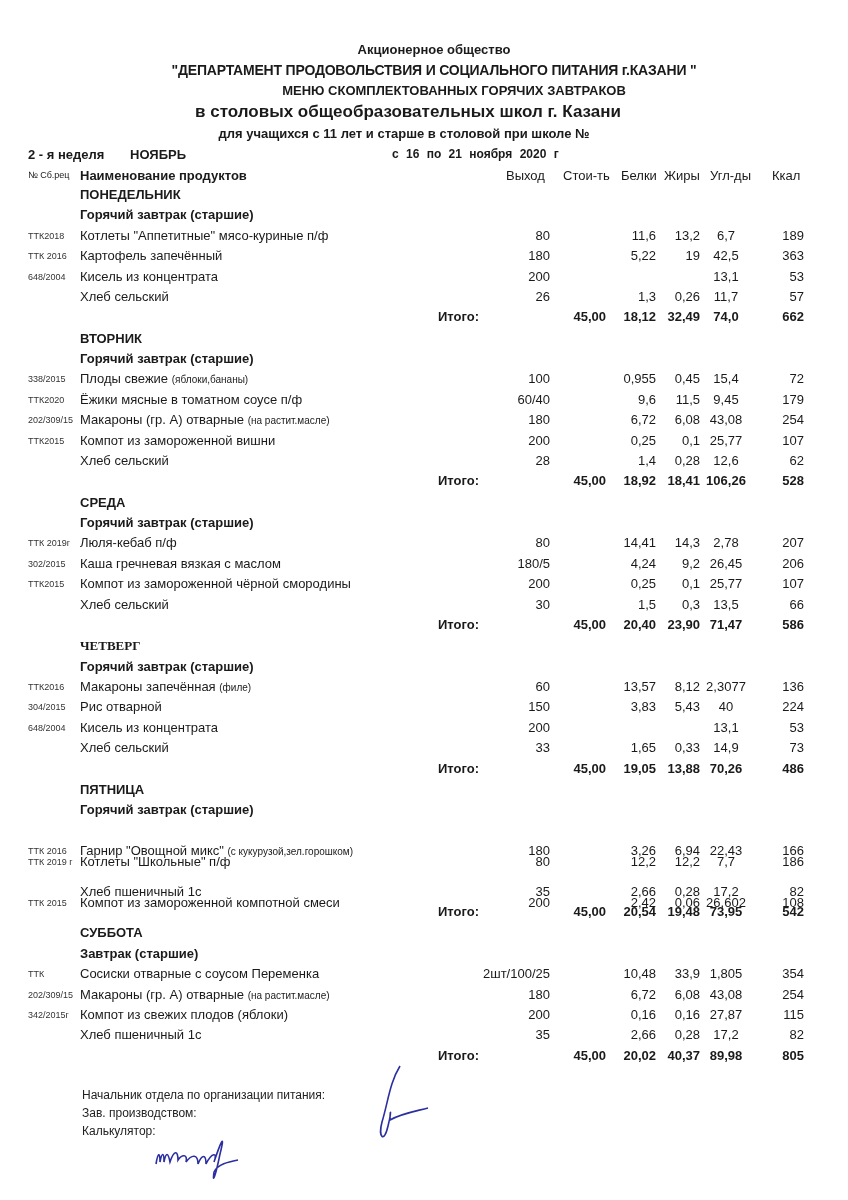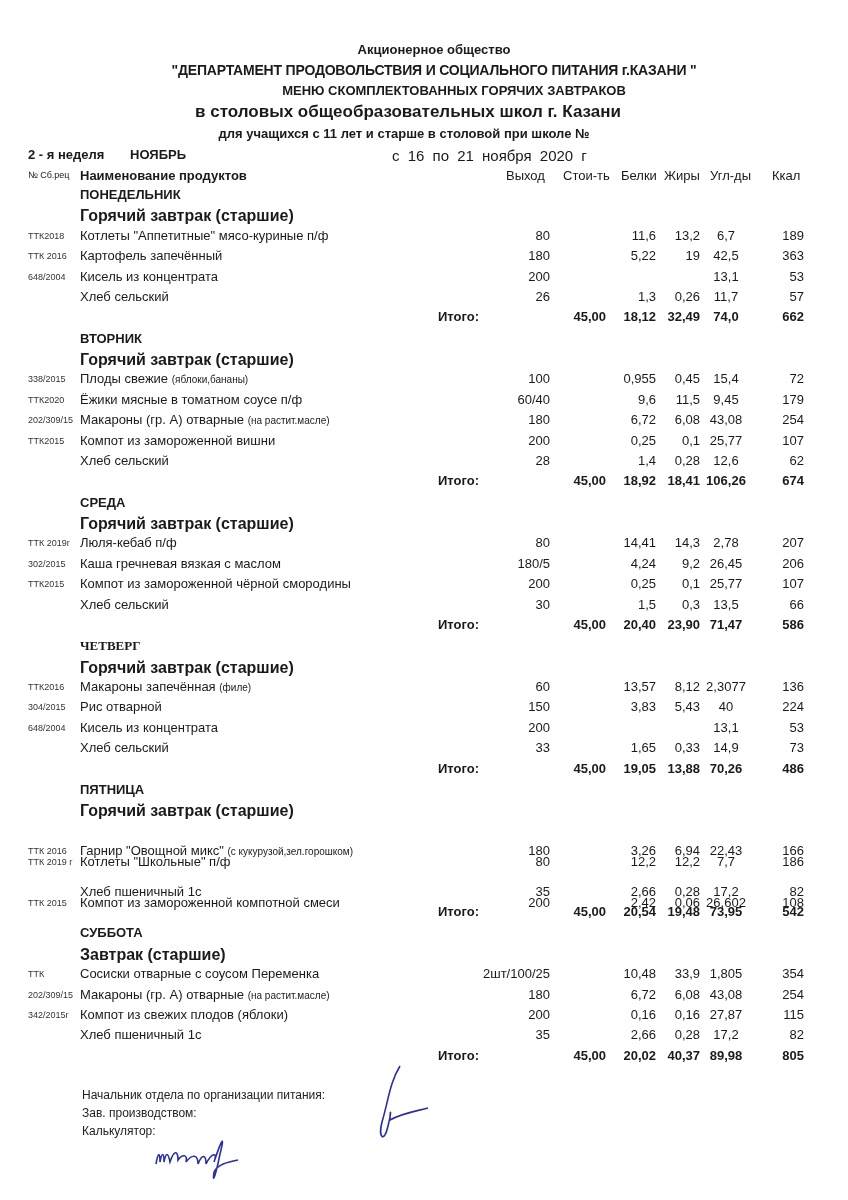--- a/index.html
+++ b/index.html
@@ -6,27 +6,27 @@
   body { width: 848px; height: 1200px; position: relative; overflow: hidden; color: #1a1a1a;
          font-family: "Liberation Sans", "DejaVu Sans", sans-serif; }
   .hdr { position: absolute; left: 0; width: 848px; text-align: center; white-space: nowrap; }
   .h1 { top: 42px; font-size: 13px; font-weight: bold; left: 10px; }
   .h2 { top: 62px; font-size: 14px; font-weight: bold; left: 10px; letter-spacing: -0.2px; }
   .h3 { top: 83px; font-size: 13px; font-weight: bold; left: 30px; }
   .h4 { top: 102px; font-size: 17px; font-weight: bold; left: -16px; }
   .h5 { top: 126px; font-size: 13px; font-weight: bold; left: -20px; }
   .week { position: absolute; top: 147px; left: 28px; font-size: 13px; font-weight: bold; white-space: nowrap; }
   .week span { margin-right: 22px; }
-  .dates { position: absolute; top: 147px; left: 392px; font-size: 15px; font-weight: normal; white-space: nowrap; word-spacing: 4px; }
+  .dates { position: absolute; top: 147px; left: 392px; font-size: 12px; font-weight: bold; white-space: nowrap; word-spacing: 4px; }
   .colhead { position: absolute; top: 168px; left: 0; width: 848px; height: 18px; font-size: 13px; }
   .colhead .code { position: absolute; left: 28px; top: 2px; font-size: 9px; }
   .colhead .name { position: absolute; left: 80px; font-weight: bold; }
   .colhead .c { position: absolute; }
   .day { position: absolute; left: 80px; font-size: 13px; font-weight: bold; }
-  .meal { position: absolute; left: 80px; font-size: 16px; font-weight: bold; }
+  .meal { position: absolute; left: 80px; font-size: 13px; font-weight: bold; }
   .row { position: absolute; left: 0; width: 848px; height: 20px; font-size: 13px; }
   .row .code { position: absolute; left: 28px; top: 3px; font-size: 9px; color: #333; white-space: nowrap; }
   .row .name { position: absolute; left: 80px; white-space: nowrap; }
   .row .name small { font-size: 10px; }
   .num { position: absolute; text-align: right; white-space: nowrap; }
   .n-yield { left: 470px; width: 80px; }
   .n-cost { left: 560px; width: 46px; }
   .n-prot { left: 608px; width: 48px; }
   .n-fat { left: 658px; width: 42px; }
   .n-carb { left: 700px; width: 52px; text-align: center; }
@@ -155,21 +155,21 @@
       <span class="num n-fat">0,28</span>
       <span class="num n-carb">12,6</span>
       <span class="num n-kcal">62</span>
     </div>
     <div class="row total" style="top: 473.4px;">
       <span class="label">Итого:</span>
       <span class="num n-cost">45,00</span>
       <span class="num n-prot">18,92</span>
       <span class="num n-fat">18,41</span>
       <span class="num n-carb">106,26</span>
-      <span class="num n-kcal">674</span>
+      <span class="num n-kcal">528</span>
     </div>
     <div class="day" style="top: 494.6px;">СРЕДА</div>
     <div class="meal" style="top: 515px;">Горячий завтрак (старшие)</div>
     <div class="row" style="top: 535.4px;">
       <span class="code">ТТК 2019г</span>
       <span class="name"><span>Люля-кебаб п/ф</span></span>
       <span class="num n-yield">80</span>
       <span class="num n-prot">14,41</span>
       <span class="num n-fat">14,3</span>
       <span class="num n-carb">2,78</span>

